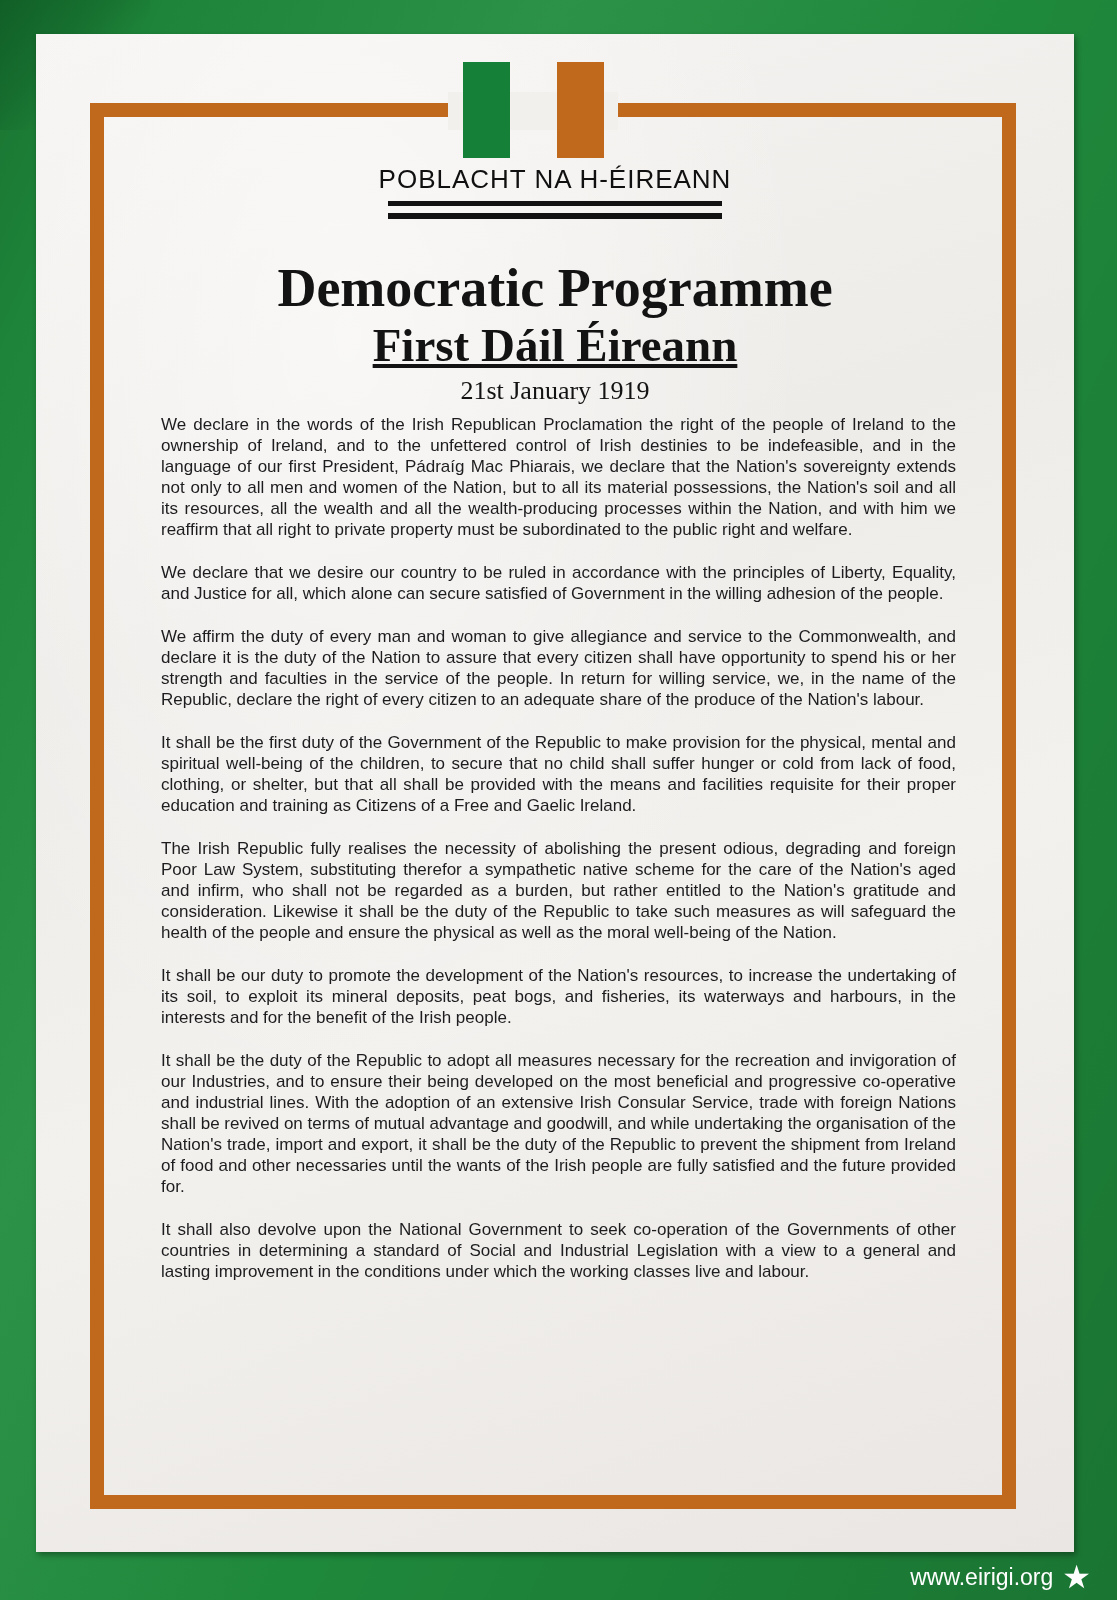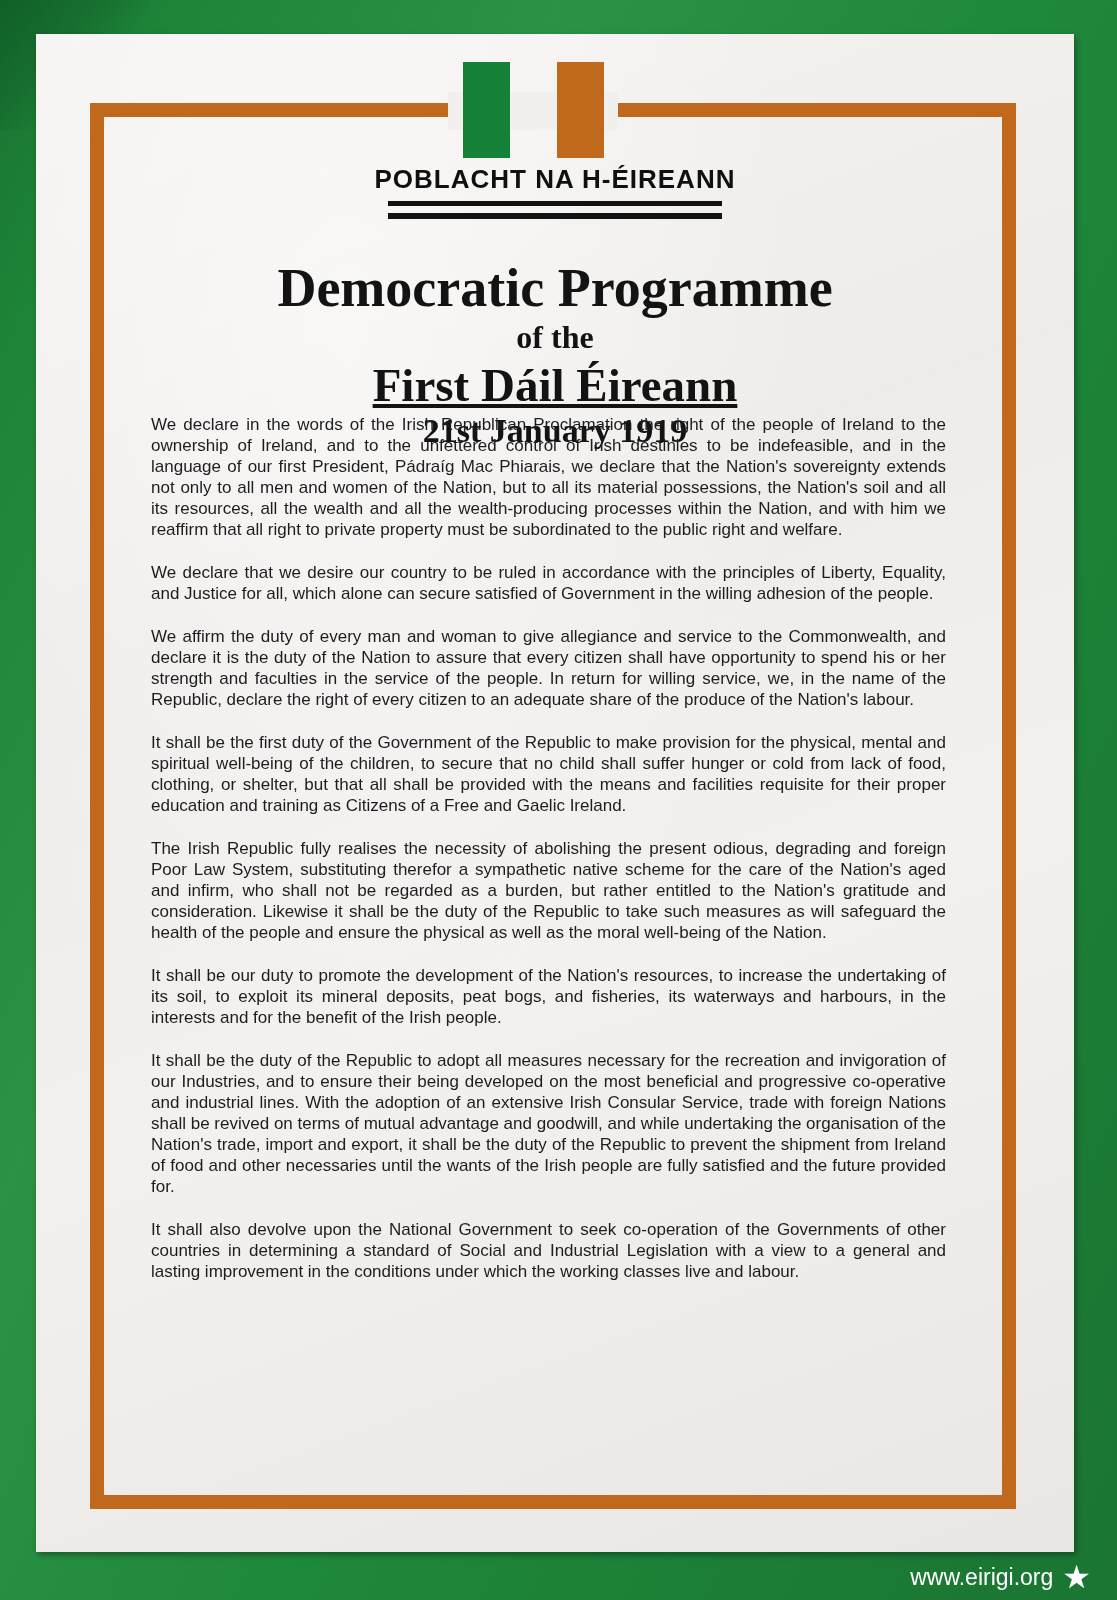--- a/index.html
+++ b/index.html
@@ -72,21 +72,21 @@
   .header {
     position: absolute;
     left: 0;
     top: 130px;
     width: 100%;
     text-align: center;
     color: #151515;
   }
   .masthead {
     font-family: "Liberation Sans", sans-serif;
-    font-weight: bold;
+    font-weight: normal;
     font-size: 26px;
     letter-spacing: 1px;
     line-height: 30px;
     color: #101010;
   }
   .masthead-rule {
     width: 334px;
     margin: 7px auto 10px auto;
     border-top: 5px solid #121212;
     border-bottom: 6px solid #121212;
@@ -110,29 +110,29 @@
   .title-sub {
     font-family: "Liberation Serif", serif;
     font-weight: bold;
     font-size: 47px;
     line-height: 56px;
     color: #131313;
     text-decoration: underline;
   }
   .date-line {
     font-family: "Liberation Serif", serif;
-    font-weight: bold;
-    font-size: 34px;
+    font-weight: normal;
+    font-size: 26px;
     line-height: 36px;
     color: #131313;
   }
   
   .doc-body {
     position: absolute;
-    left: 115px;
+    left: 125px;
     top: 380px;
     width: 795px;
     color: #1d1d1f;
   }
   .doc-body p {
     margin: 0 0 22px 0;
     font-size: 17px;
     line-height: 21px;
     text-align: justify;
   }
@@ -166,21 +166,20 @@
   <div>
     <div class="flag-cover"></div>
     <div class="flag-stripe flag-green"></div>
     <div class="flag-stripe flag-orange"></div>
   </div>
 
   <div class="header">
     <div class="masthead">POBLACHT NA H-ÉIREANN</div>
     <div class="masthead-rule"></div>
     <div class="title-main">Democratic Programme</div>
-    <div class="title-of">of the</div>
     <div class="title-sub">First Dáil Éireann</div>
     <div class="date-line">21st January 1919</div>
   </div>
 
   <div class="doc-body">
     <p>We declare in the words of the Irish Republican Proclamation the right of the people of Ireland to the ownership of Ireland, and to the unfettered control of Irish destinies to be indefeasible, and in the language of our first President, Pádraíg Mac Phiarais, we declare that the Nation's sovereignty extends not only to all men and women of the Nation, but to all its material possessions, the Nation's soil and all its resources, all the wealth and all the wealth-producing processes within the Nation, and with him we reaffirm that all right to private property must be subordinated to the public right and welfare.</p>
     <p>We declare that we desire our country to be ruled in accordance with the principles of Liberty, Equality, and Justice for all, which alone can secure satisfied of Government in the willing adhesion of the people.</p>
     <p>We affirm the duty of every man and woman to give allegiance and service to the Commonwealth, and declare it is the duty of the Nation to assure that every citizen shall have opportunity to spend his or her strength and faculties in the service of the people. In return for willing service, we, in the name of the Republic, declare the right of every citizen to an adequate share of the produce of the Nation's labour.</p>
     <p>It shall be the first duty of the Government of the Republic to make provision for the physical, mental and spiritual well-being of the children, to secure that no child shall suffer hunger or cold from lack of food, clothing, or shelter, but that all shall be provided with the means and facilities requisite for their proper education and training as Citizens of a Free and Gaelic Ireland.</p>
     <p>The Irish Republic fully realises the necessity of abolishing the present odious, degrading and foreign Poor Law System, substituting therefor a sympathetic native scheme for the care of the Nation's aged and infirm, who shall not be regarded as a burden, but rather entitled to the Nation's gratitude and consideration. Likewise it shall be the duty of the Republic to take such measures as will safeguard the health of the people and ensure the physical as well as the moral well-being of the Nation.</p>

